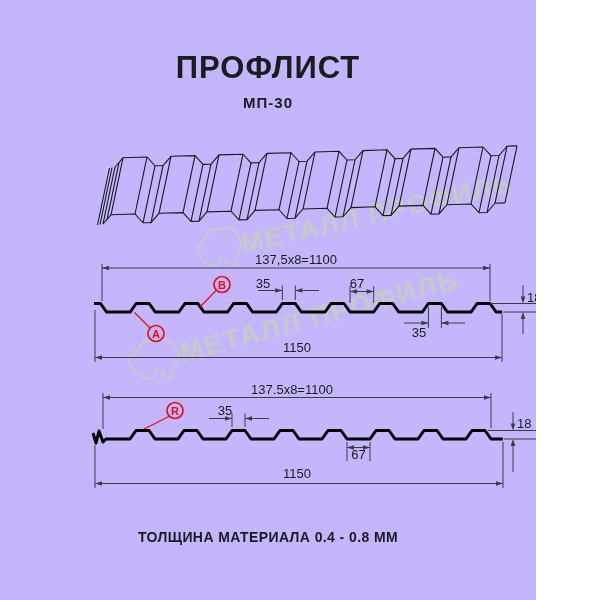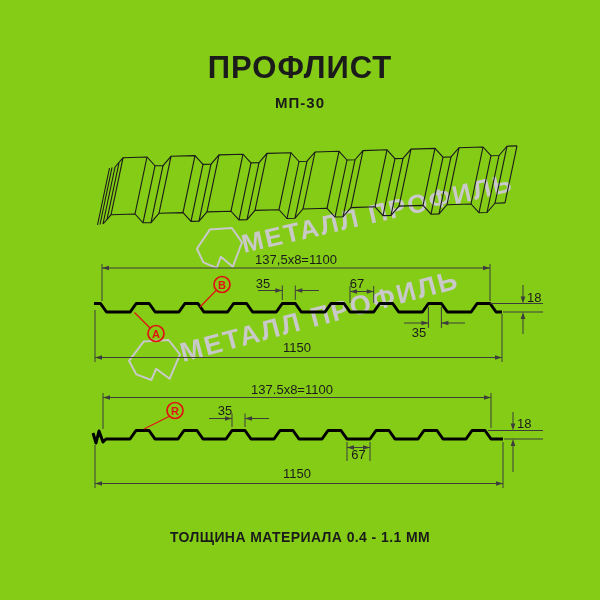--- a/index.html
+++ b/index.html
@@ -1,16 +1,16 @@
 <!DOCTYPE html>
 <html style="--line: #1a1a1a; --profile: #000000; --dim: #3d3d3d; --red: #e01212; --watermark: #c9c9c9; --text: #1b1b1b;"><head>
 <meta charset="utf-8">
 <style>
   html,body{margin:0;padding:0;background:#ffffff;}
-  .page{position:relative;width:600px;height:600px;background:#84cc16;overflow:hidden;
+  .page{position:relative;width:536px;height:600px;background:#c4b5fd;overflow:hidden;
         font-family:"Liberation Sans",sans-serif;}
   .header{position:absolute;top:50px;left:0;width:100%;text-align:center;}
   .title{font-size:31px;font-weight:bold;letter-spacing:1px;color:var(--text);}
   .subtitle{margin-top:8px;font-size:15px;font-weight:bold;letter-spacing:1px;color:var(--text);}
   .footer{position:absolute;top:529px;left:0;width:100%;text-align:center;
           font-size:14px;font-weight:bold;letter-spacing:.4px;color:var(--text);}
   svg.drawing{position:absolute;left:0;top:0;}
   .thin{stroke:var(--line);stroke-width:1.1;fill:none;}
   .profile{stroke:var(--profile);stroke-width:3;fill:none;stroke-linejoin:round;}
   .dimline{stroke:var(--dim);stroke-width:1;fill:none;}
@@ -177,14 +177,14 @@
       </g>
 
       <g>
         <path class="dimline" d="M95 445 V488 M503 442 V488 M95 483.5 H503"></path>
         <path class="arrow" d="M95 483.5 l7 -2.3 l0 4.6 Z M503 483.5 l-7 -2.3 l0 4.6 Z"></path>
         <text class="dt" text-anchor="middle" x="297" y="478">1150</text>
       </g>
     </g>
   </svg>
 
-  <div class="footer">ТОЛЩИНА МАТЕРИАЛА 0.4 - 1.1 ММ</div>
+  <div class="footer">ТОЛЩИНА МАТЕРИАЛА 0.4 - 0.8 ММ</div>
 </div>
 
 </body></html>

